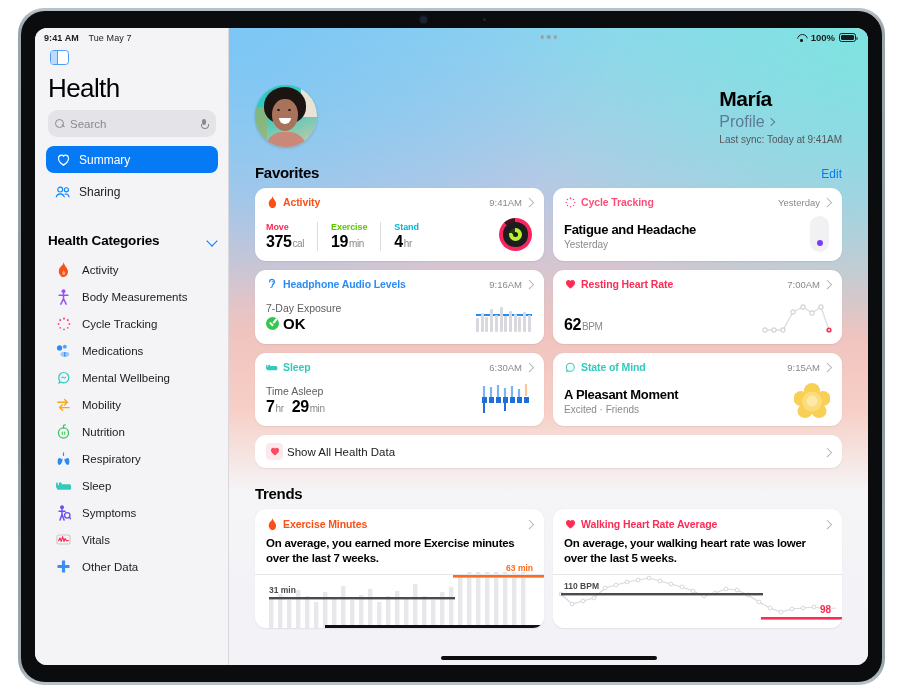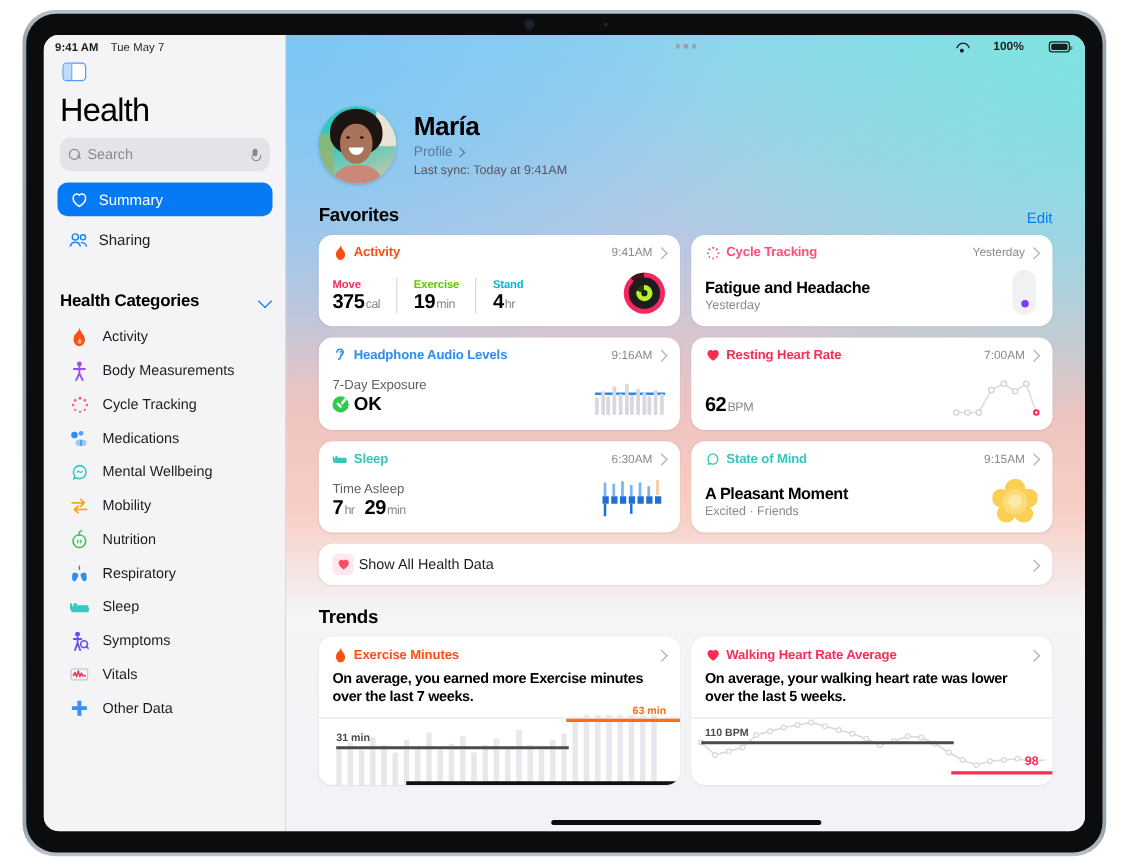--- a/index.html
+++ b/index.html
@@ -139,21 +139,21 @@
   
   #main {
     flex: 1; height:100%; position:relative; overflow:hidden;
     background:
       radial-gradient(115% 95% at 100% 0%, #7fe3e0 0%, rgba(127,227,224,0) 52%),
       radial-gradient(110% 80% at 0% 0%, #7cc5f5 0%, rgba(124,197,245,0) 55%),
       linear-gradient(180deg, #8fd4ef 0%, #b9c8e3 26%, #f0c3bf 48%, #f7cfc6 60%, #f5f5f7 73%, #f2f2f7 100%);
   }
   .status-right {
     position:absolute; right: 12px; top: 4px;
-    display:flex; align-items:center; gap:20px;
+    display:flex; align-items:center; gap:4px;
     font-size:9.5px; font-weight:600; color:#1c1c1e;
   }
   .wifi-ico { width:11px; height:9px; position:relative; }
   .wifi-ico::before{
     content:""; position:absolute; left:1px; top:0.5px; width:9px;height:9px;
     border:1.6px solid #1c1c1e; border-radius:50%;
     clip-path: polygon(0 0, 100% 0, 100% 46%, 0 46%);
   }
   .wifi-ico::after{
     content:""; position:absolute; left:4.3px; top:6.3px; width:2.6px;height:2.6px;
@@ -173,20 +173,21 @@
     display:flex; gap:3px;
   }
   #multitask-dots span { width:3.5px;height:3.5px;border-radius:50%;background:#9aa0a8; }
 
   #scroll-area { position:absolute; inset:0; padding: 0 26px; }
 
   
   #profile-row {
     display:flex; align-items:center; gap:14px;
     margin-top: 57px;
+    justify-content: space-between;
   }
   #avatar {
     width:62px; height:62px; border-radius:50%;
     overflow:hidden; position:relative; flex:0 0 62px;
     background: linear-gradient(160deg,#2fc6c2 0%, #35c9bf 40%, #d8c9a7 100%);
     box-shadow: 0 1px 3px rgba(0,0,0,.18);
   }
   #avatar .bg-bld { position:absolute; left:46px; top:2px; width:16px; height:30px; background:#e9e3d5;}
   #avatar .bg-bld2{ position:absolute; left:0px; top:22px; width:12px; height:40px; background:#9db06b; opacity:.75;}
   #avatar .hair {
@@ -204,21 +205,21 @@
   #avatar .eye-l,#avatar .eye-r {
     position:absolute; top:24px; width:3.4px;height:2.4px;background:#241712;border-radius:50%;
   }
   #avatar .eye-l{left:21.5px;} #avatar .eye-r{left:33px;}
   #avatar .body {
     position:absolute; left:10px; top:47px; width:42px; height:18px;
     background:#c98878; border-radius:20px 20px 0 0;
   }
   #profile-text .name { font-size:21px; font-weight:700; letter-spacing:-0.5px; color:#000; line-height:1.1;}
   #profile-link { display:flex; align-items:center; gap:3px; margin-top:2px;}
-  #profile-link .t { font-size:11px; color:#5d7b99; }
+  #profile-link .t { font-size:16px; color:#5d7b99; }
   .chev-r-sm { width:6px;height:6px;position:relative;}
   .chev-r-sm::before{
     content:"";position:absolute;left:0;top:0;width:5px;height:5px;
     border-top:1.4px solid currentColor;border-right:1.4px solid currentColor;transform:rotate(45deg);
   }
   #last-sync { font-size:10px; color:#55565c; margin-top:3px;}
 
   
   .section-head {
     display:flex; align-items:flex-end; justify-content:space-between;

